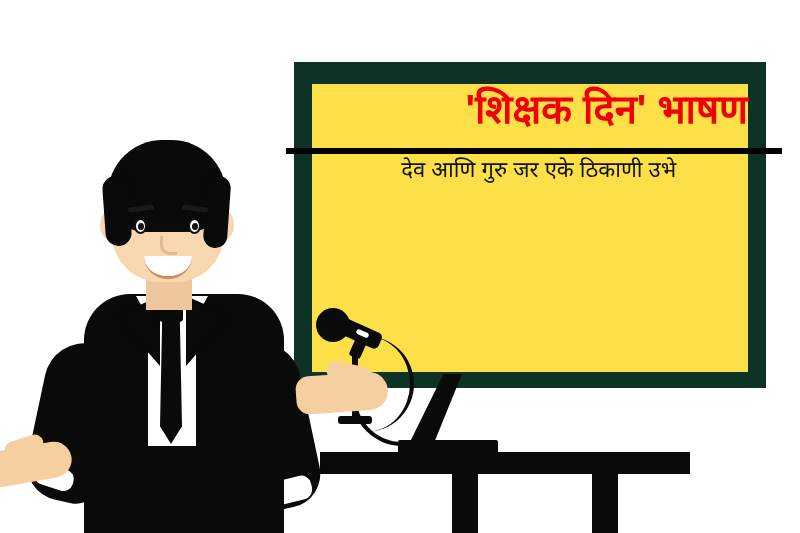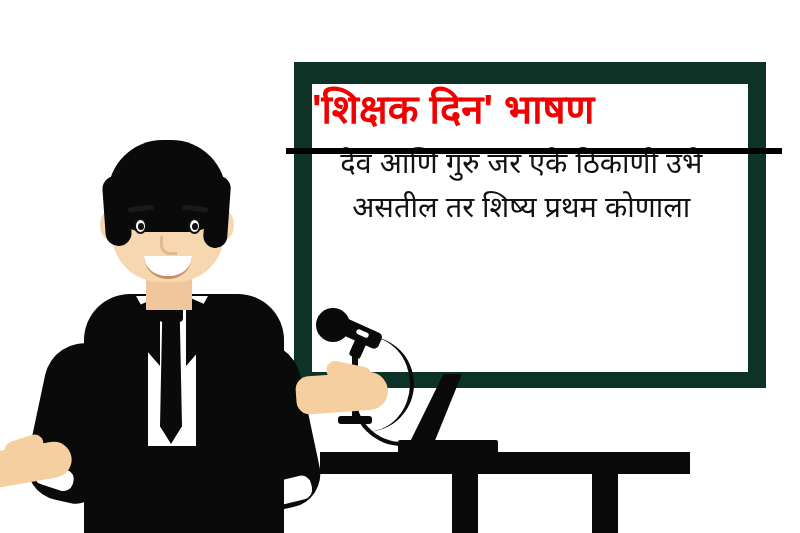--- a/index.html
+++ b/index.html
@@ -17,47 +17,47 @@
     position:absolute;
     left:294px;top:62px;
     width:472px;height:326px;
     background:#0d3327;          
     box-sizing:border-box;
     padding:22px 18px 16px 18px;
   }
   .board-inner{
     position:relative;
     width:100%;height:100%;
-    background:#ffffff;
+    background:#fde047;
     box-sizing:border-box;
     display:flex;flex-direction:column;
-    align-items:flex-start;
+    align-items:flex-end;
   }
   .board-title{
     color:#f00000;
     font-weight:bold;
     font-size:40px;
     line-height:1.18;
     white-space:nowrap;
     letter-spacing:0px;
     padding:2px 0 0 0;
     text-align:center;
   }
   .title-rule{
     position:absolute;
     left:-26px;
     top:64px;
     width:496px;
     height:6px;
     background:#000000;
   }
   .board-body{
-    margin-top:8px;
+    margin-top:20px;
     color:#111111;
-    font-size:29px;
+    font-size:22px;
     line-height:1.52;
     text-align:center;
     width:96%;
   }
   .board-body .ln{display:block;white-space:nowrap;}
 
   
   .person{position:absolute;left:0;top:128px;width:360px;height:405px;}
 
   .hair{
@@ -218,21 +218,20 @@
 
   <div class="board">
     <div class="board-inner">
 
       <div class="board-title">'शिक्षक दिन' भाषण</div>
 
       <div class="title-rule"></div>
 
       <div class="board-body">
         <span class="ln">देव आणि गुरु जर एके ठिकाणी उभे</span>
-        <span class="ln">असतील तर शिष्य प्रथम कोणाला</span>
       </div>
 
     </div>
   </div>
 
   <div>
     <div class="mic-cable"></div>
     <div class="mic-cable2"></div>
     <div class="mic-pole"></div>
     <div class="mic-base"></div>

